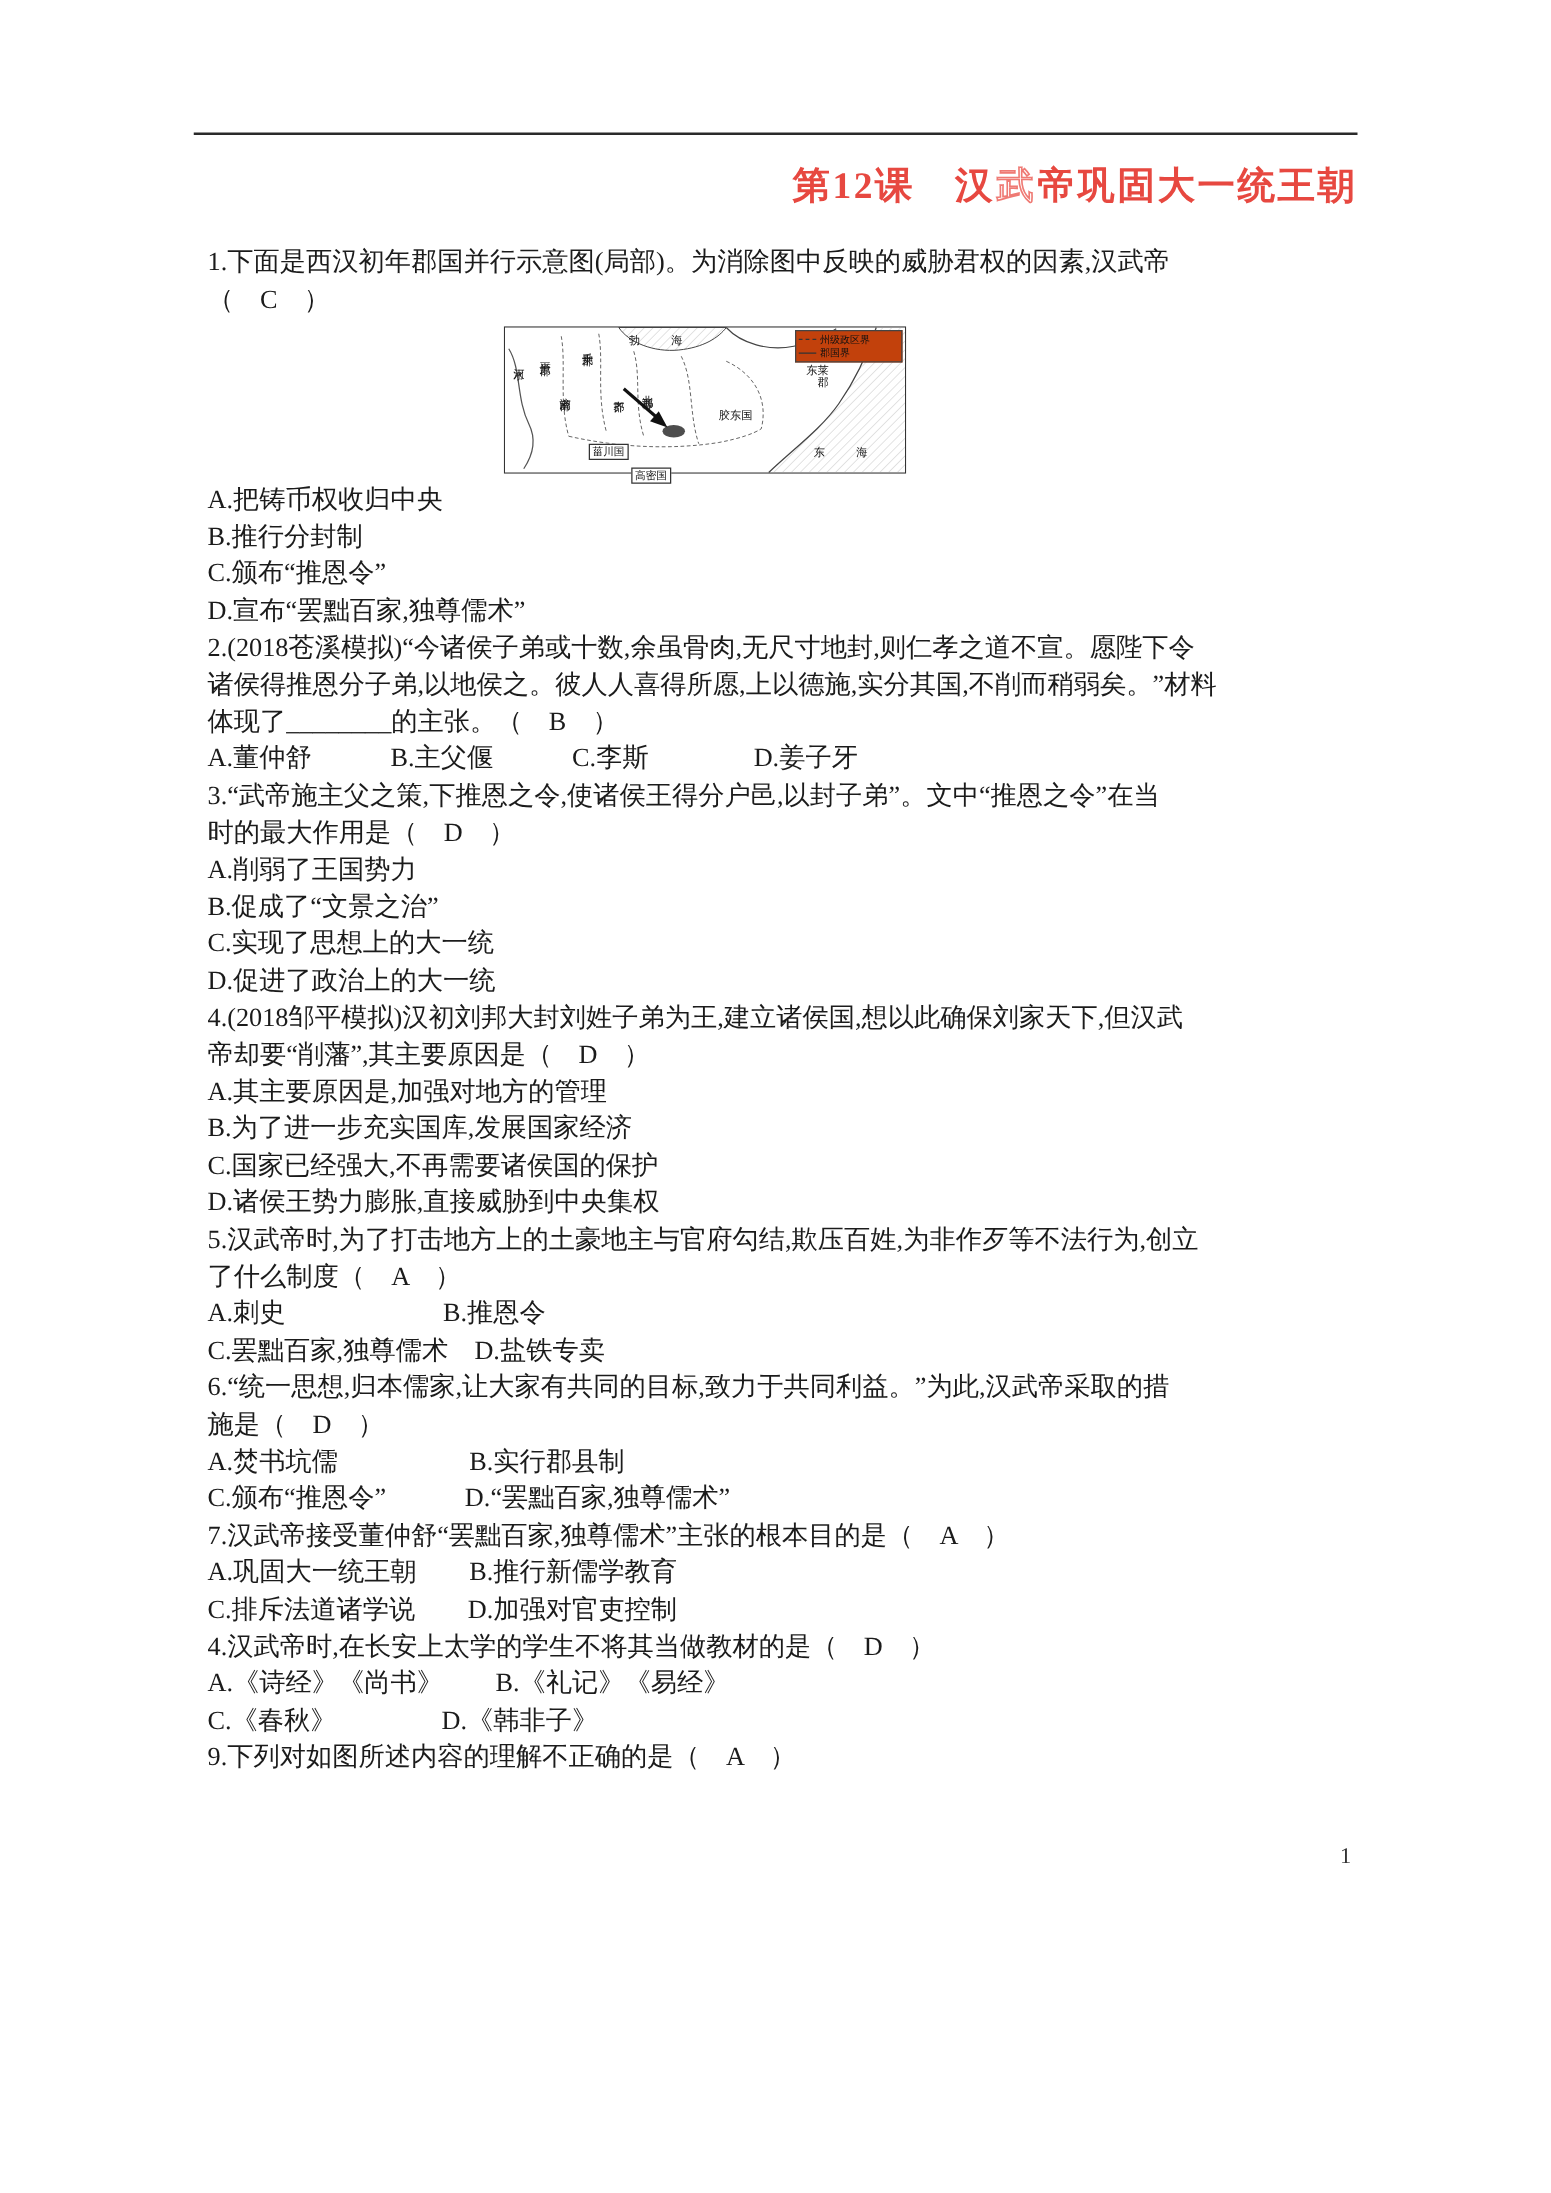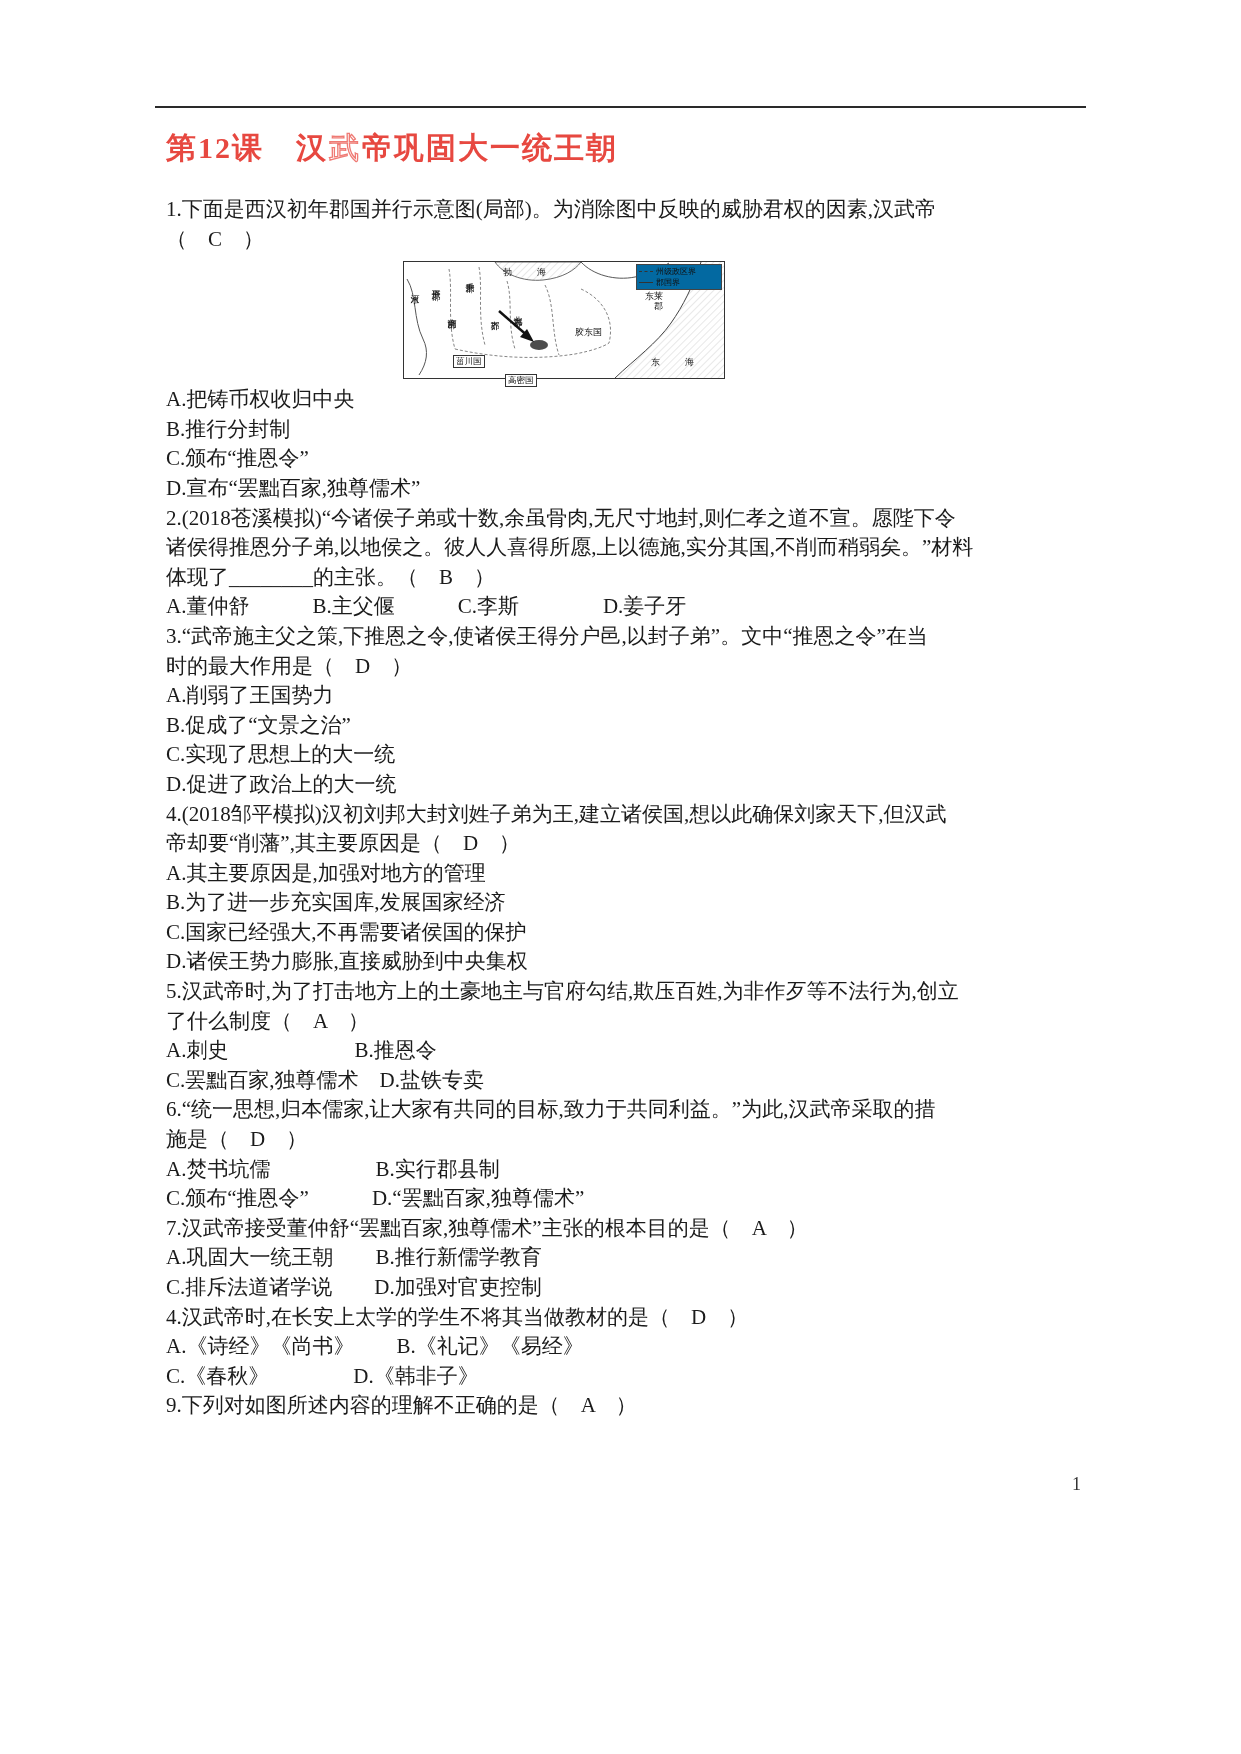--- a/index.html
+++ b/index.html
@@ -13,21 +13,21 @@
   }
   .top-rule{
     position:absolute;left:155px;top:106px;width:931px;height:0;
     border-top:2px solid #2a2a2a;
   }
   .content{
     position:absolute;left:166px;top:128px;width:920px;
   }
   .title{
     margin:0 0 26px 0;
-    text-align:left;
+    text-align:right;
     font-size:30px;
     font-weight:bold;
     letter-spacing:2px;
     color:#e74840;
   }
   .title .wu{padding:0 1px;}
   @supports (-webkit-text-stroke: 1px red){
     .title .wu{
       color:transparent;
       -webkit-text-stroke:1.3px #ef7a74;
@@ -63,21 +63,21 @@
     background:#fff;
     padding:0 2px;
     font-size:8.5px;
     line-height:11px;
   }
   .map-label.wrap2{
     width:22px;text-align:right;white-space:normal;
   }
   .map-legend{
     position:absolute;right:3px;top:3px;width:80px;
-    border:1px solid #444;background:#0369a1;
+    border:1px solid #444;background:#c2410c;
     font-size:8px;line-height:11px;color:#111;
     padding:1px 2px;
     z-index:3;
   }
   .map-legend .row{display:flex;align-items:center;gap:3px;}
   .map-legend .sym{display:inline-block;width:14px;height:0;}
   .map-legend .sym.dashed{border-top:1px dashed #333;}
   .map-legend .sym.solid{border-top:1px solid #333;}
   .page-num{
     position:absolute;left:1072px;top:1474px;
@@ -145,21 +145,21 @@
 
       <div class="map-label vert" style="left:7px;top:26px;">河水</div>
       <div class="map-label" style="left:100px;top:6px;letter-spacing:8px;">勃　海</div>
       <div class="map-label vert" style="left:28px;top:22px;">平原郡</div>
       <div class="map-label vert" style="left:62px;top:14px;">千乘郡</div>
       <div class="map-label vert" style="left:44px;top:50px;">济南郡</div>
       <div class="map-label vert" style="left:87px;top:52px;">齐郡</div>
       <div class="map-label vert" style="left:110px;top:48px;">北海郡</div>
       <div class="map-label" style="left:172px;top:66px;">胶东国</div>
       <div class="map-label wrap2" style="left:238px;top:30px;">东莱郡</div>
-      <div class="map-label boxed" style="left:50px;top:94px;">菑川国</div>
+      <div class="map-label boxed" style="left:68px;top:94px;">菑川国</div>
       <div class="map-label boxed" style="left:102px;top:101px;margin-top:12px;">高密国</div>
       <div class="map-label" style="left:248px;top:96px;letter-spacing:8px;">东　海</div>
     </div>
 
     <p class="line">A.把铸币权收归中央</p>
     <p class="line">B.推行分封制</p>
     <p class="line">C.颁布“推恩令”</p>
     <p class="line">D.宣布“罢黜百家,独尊儒术”</p>
     <p class="line">2.(2018苍溪模拟)“今诸侯子弟或十数,余虽骨肉,无尺寸地封,则仁孝之道不宣。愿陛下令</p>
     <p class="line">诸侯得推恩分子弟,以地侯之。彼人人喜得所愿,上以德施,实分其国,不削而稍弱矣。”材料</p>

